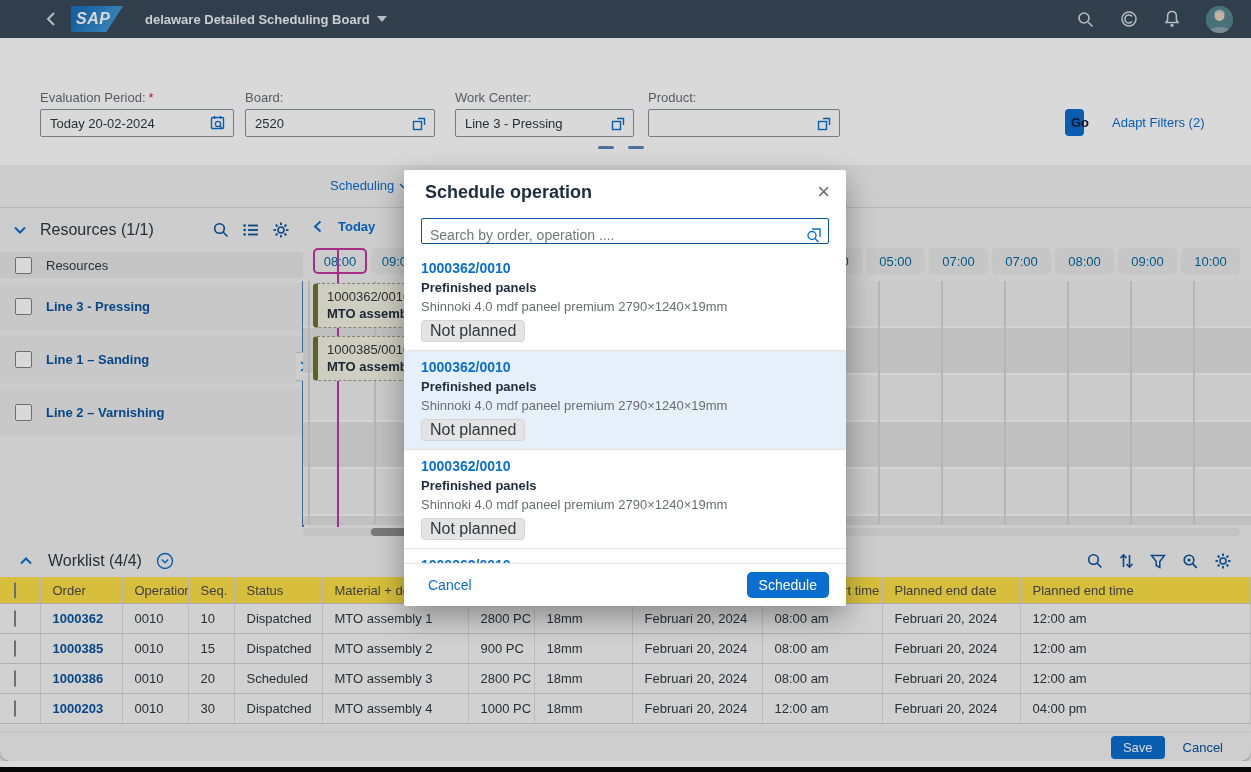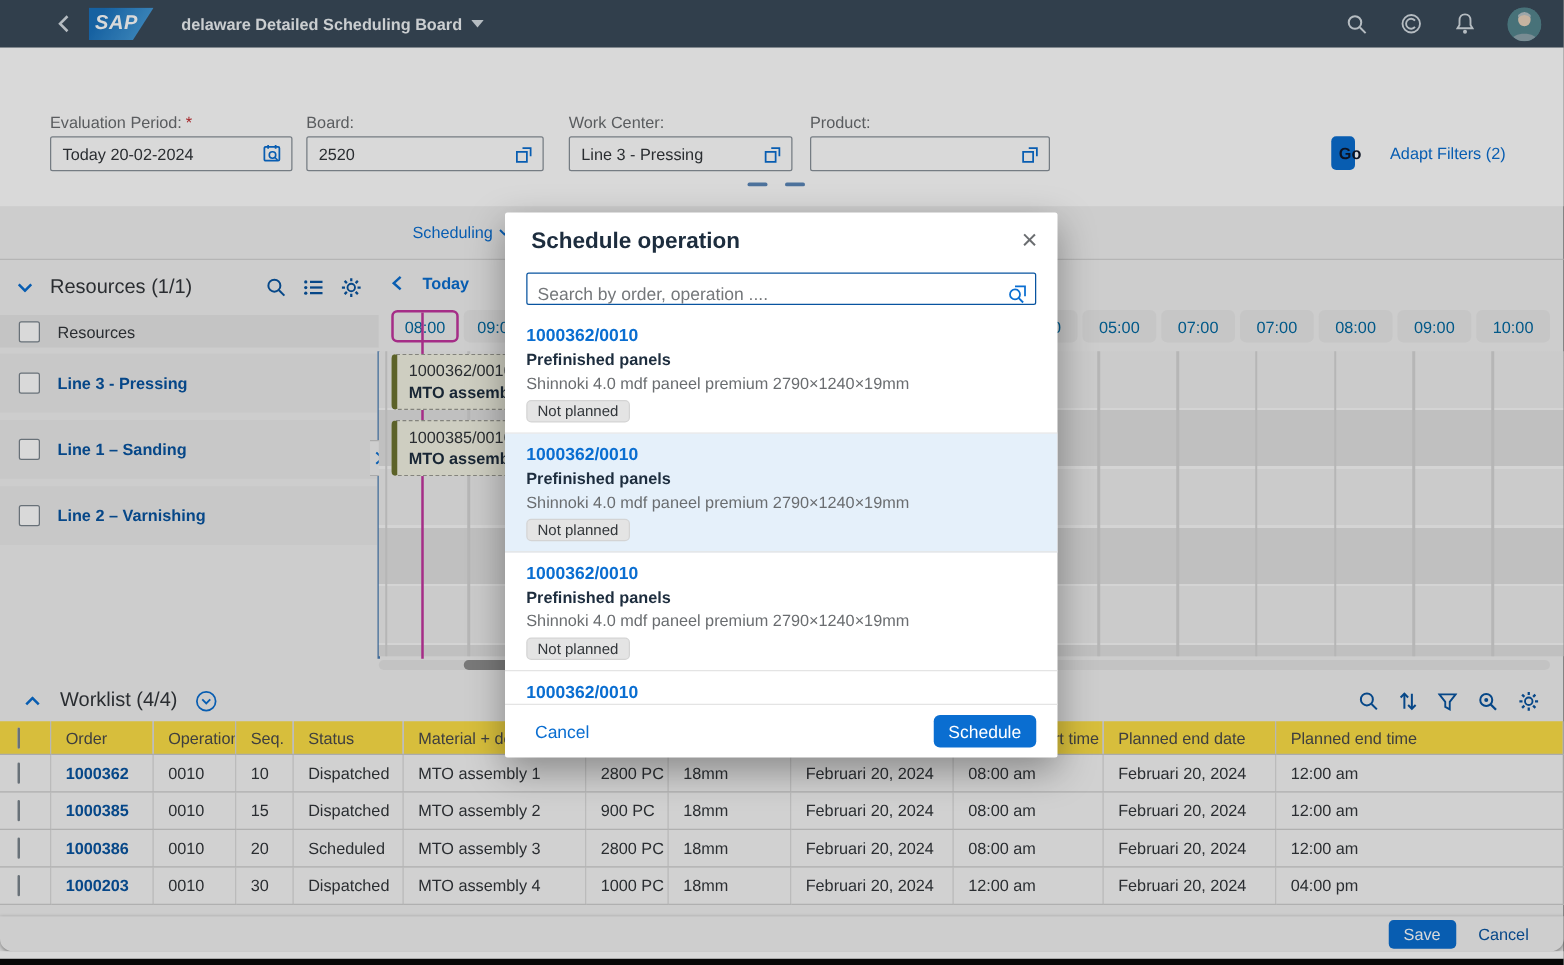--- a/index.html
+++ b/index.html
@@ -99,21 +99,21 @@
   .dlg-search input{border:none;outline:none;flex:1;font:inherit;font-size:14px;color:#32363a;padding:0 6px 0 8px;background:transparent;}
   .dlg-search input::placeholder{color:#74777a;opacity:1;}
   .dlg-search .f-ic{margin-right:6px;}
   .dlg-list{flex:1;overflow:hidden;}
   .dlg-item{padding:8px 17px 8px 17px;border-bottom:1px solid #e4e4e4;cursor:pointer;}
   .dlg-item.selected{background:#e5f0fa;}
   .di-order{color:#0a6ed1;font-weight:bold;font-size:14px;line-height:17px;}
   .di-mat{color:#1d2d3e;font-weight:bold;font-size:13px;line-height:17px;margin-top:2px;}
   .di-desc{color:#6a6d70;font-size:13px;line-height:17px;margin-top:2px;}
   .di-badge{display:inline-block;margin-top:5px;background:#e4e4e4;border:1px solid #d4d4d4;border-radius:4px;
-            color:#32363a;font-size:12px;padding:1px 8px;}
+            color:#32363a;font-size:16px;padding:1px 8px;}
   .dlg-foot{flex:none;height:42px;border-top:1px solid #e4e4e4;display:flex;align-items:center;padding:0 17px 0 24px;}
   .dlg-cancel{color:#0a6ed1;font-size:14px;cursor:pointer;}
   .dlg-sched{margin-left:auto;background:#0a6ed1;color:#fff;border:none;border-radius:5px;height:26px;
              padding:0 12px;font:inherit;font-size:14px;cursor:pointer;}
   svg{display:block;}
 </style>
 </head>
 <body>
 
 <div id="app">

